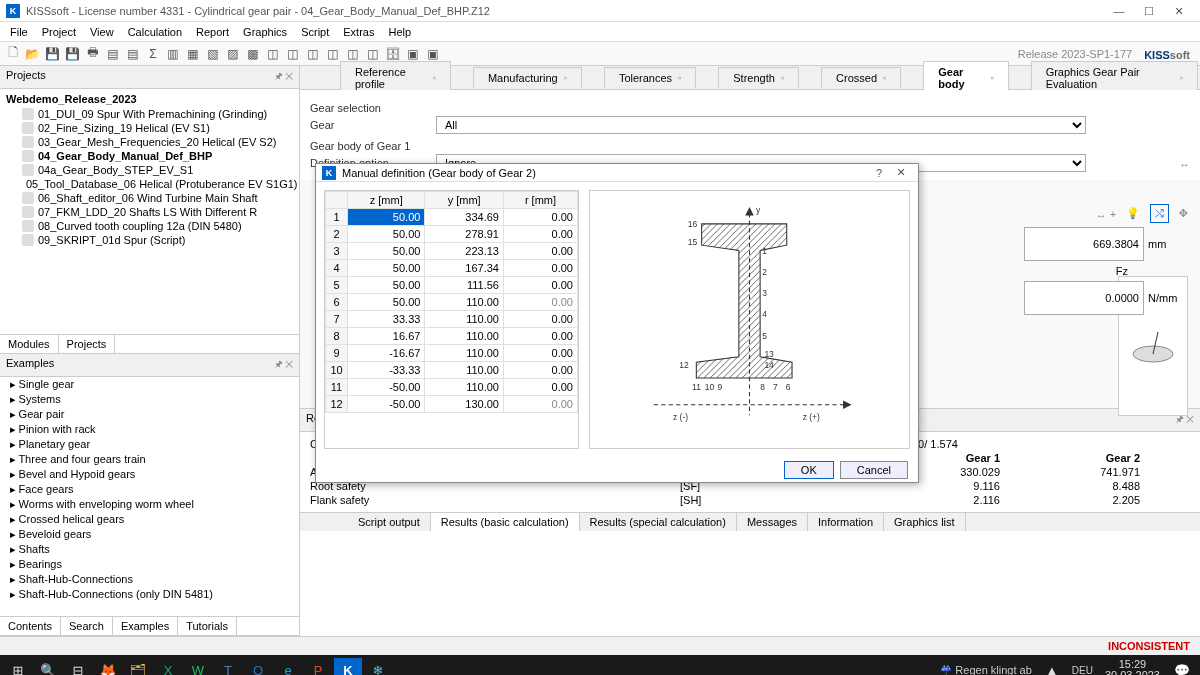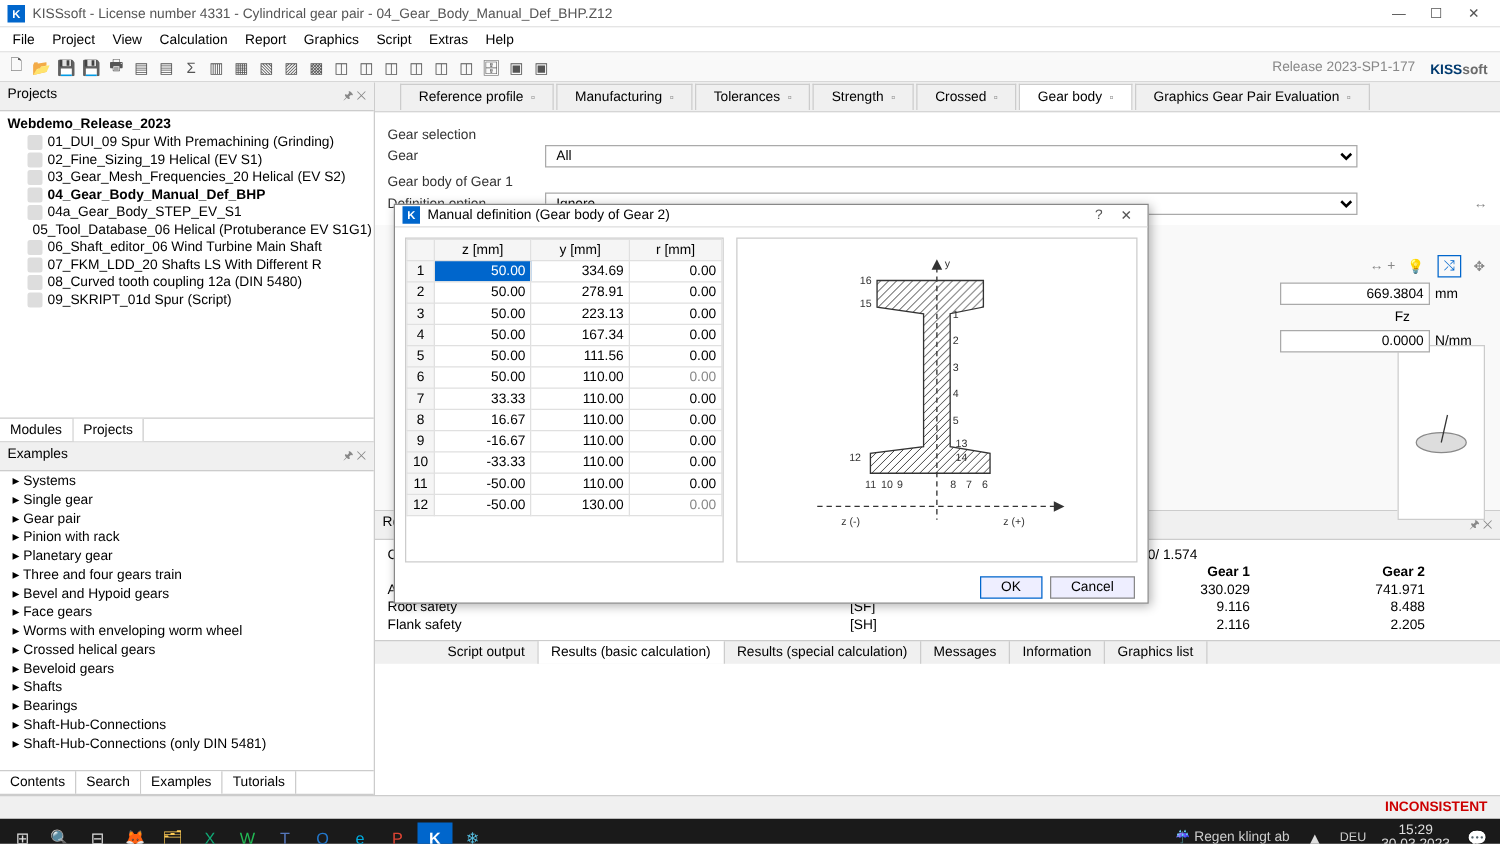--- a/index.html
+++ b/index.html
@@ -26,22 +26,22 @@
 .tree-item { padding: 1px 4px 1px 22px; white-space: nowrap; display: flex; align-items: center; gap: 4px; }
 .tree-item.bold { font-weight: bold; }
 .tree-item .ticon { width: 12px; height: 12px; background: #ddd; border-radius: 2px; display: inline-block; }
 .tabs-sm { display: flex; border-top: 1px solid #ccc; border-bottom: 1px solid #ccc; }
 .tabs-sm span { padding: 3px 8px; border-right: 1px solid #ccc; }
 .tabs-sm span.active { background: #fff; }
 .examples { flex: 1; overflow: auto; }
 .ex-item { padding: 1px 10px; }
 .rightcol { flex: 1; display: flex; flex-direction: column; background: #f9f9f9; }
 .subtabs { height: 24px; display: flex; align-items: center; border-bottom: 1px solid #ccc; background: #f0f0f0; padding-left: 20px; gap: 0; }
-.subtab { padding: 4px 14px; border: 1px solid #ccc; border-bottom: none; margin-right: 2px; background: #f0f0f0; display: flex; gap: 6px; align-items: center; }
-.subtab.active { background: #fff; font-weight: normal; }
+.subtab { padding: 4px 14px; border: 1px solid #ccc; border-bottom: none; margin-right: 2px; background: #f0f0f0; display: flex; gap: 6px; align-items: center; margin-left: 20px; }
+.subtab.active { background: #fff; font-weight: bold; }
 .subtab .sx { color: #888; font-size: 9px; }
 .mainform { padding: 6px 10px; background: #fff; flex: 0 0 90px; position: relative; }
 .mainform .lbl { display: inline-block; width: 120px; color: #333; }
 .mainform select, .mainform input[type=text] { border: 1px solid #aaa; padding: 1px 4px; height: 18px; background: #fff; }
 .frow { display: flex; align-items: center; margin: 2px 0; gap: 6px; }
 .frow select.wide { flex: 1; max-width: 650px; }
 .section-lbl { color: #333; margin: 6px 0 2px 0; }
 .results { border-top: 1px solid #ccc; background: #fff; flex: 1; display: flex; flex-direction: column; }
 .rbody { padding: 4px 10px; }
 .rrow { display: flex; margin: 2px 0; }
@@ -74,21 +74,21 @@
 .mtable td.idx { background: #f5f5f5; text-align: center; width: 22px; }
 .mtable td.sel { background: #0066cc; color: #fff; }
 .mdiag { flex: 1; border: 1px solid #ccc; position: relative; background: #fff; }
 .mbtns { height: 30px; display: flex; justify-content: flex-end; align-items: center; padding: 0 10px; gap: 6px; }
 .mbtns button { padding: 2px 16px; border: 1px solid #888; background: #eef; }
 .mbtns button.ok { border: 1px solid #06c; }
 
 
 .sidecontrols { position: absolute; right: 12px; top: 138px; width: 240px; display: flex; flex-direction: column; gap: 4px; z-index: 10; }
 .sidecontrols .r { display: flex; justify-content: flex-end; align-items: center; gap: 4px; }
-.sidecontrols input { width: 120px; border: 1px solid #aaa; text-align: right; padding: 1px 4px; height: 18px; }
+.sidecontrols input { width: 120px; border: 1px solid #aaa; text-align: right; padding: 1px 4px; height: 34px; }
 .sidecontrols .u { width: 40px; }
 .gearprev { position: absolute; right: 12px; top: 210px; width: 70px; height: 140px; border: 1px solid #ccc; background: #fff; z-index: 5; display:flex; align-items:center; justify-content:center; }
 .gearprev svg { width: 50px; height: 40px; }
 
 svg.cross text { font-size: 8px; fill: #333; }
 </style>
 </head>
 <body>
 
 <div class="titlebar">
@@ -194,22 +194,22 @@
     <div class="tabs-sm" id="proj-tabs">
         <span>Modules</span>
         <span class="active">Projects</span>
       </div>
 
     <div class="panel-title">
       <span>Examples</span>
         <span class="px">🖈 ✕</span>
     </div>
     <div class="examples" id="ex-list">
+        <div class="ex-item">▸ Single gear</div>
         <div class="ex-item">▸ Systems</div>
-        <div class="ex-item">▸ Single gear</div>
         <div class="ex-item">▸ Gear pair</div>
         <div class="ex-item">▸ Pinion with rack</div>
         <div class="ex-item">▸ Planetary gear</div>
         <div class="ex-item">▸ Three and four gears train</div>
         <div class="ex-item">▸ Bevel and Hypoid gears</div>
         <div class="ex-item">▸ Face gears</div>
         <div class="ex-item">▸ Worms with enveloping worm wheel</div>
         <div class="ex-item">▸ Crossed helical gears</div>
         <div class="ex-item">▸ Beveloid gears</div>
         <div class="ex-item">▸ Shafts</div>

